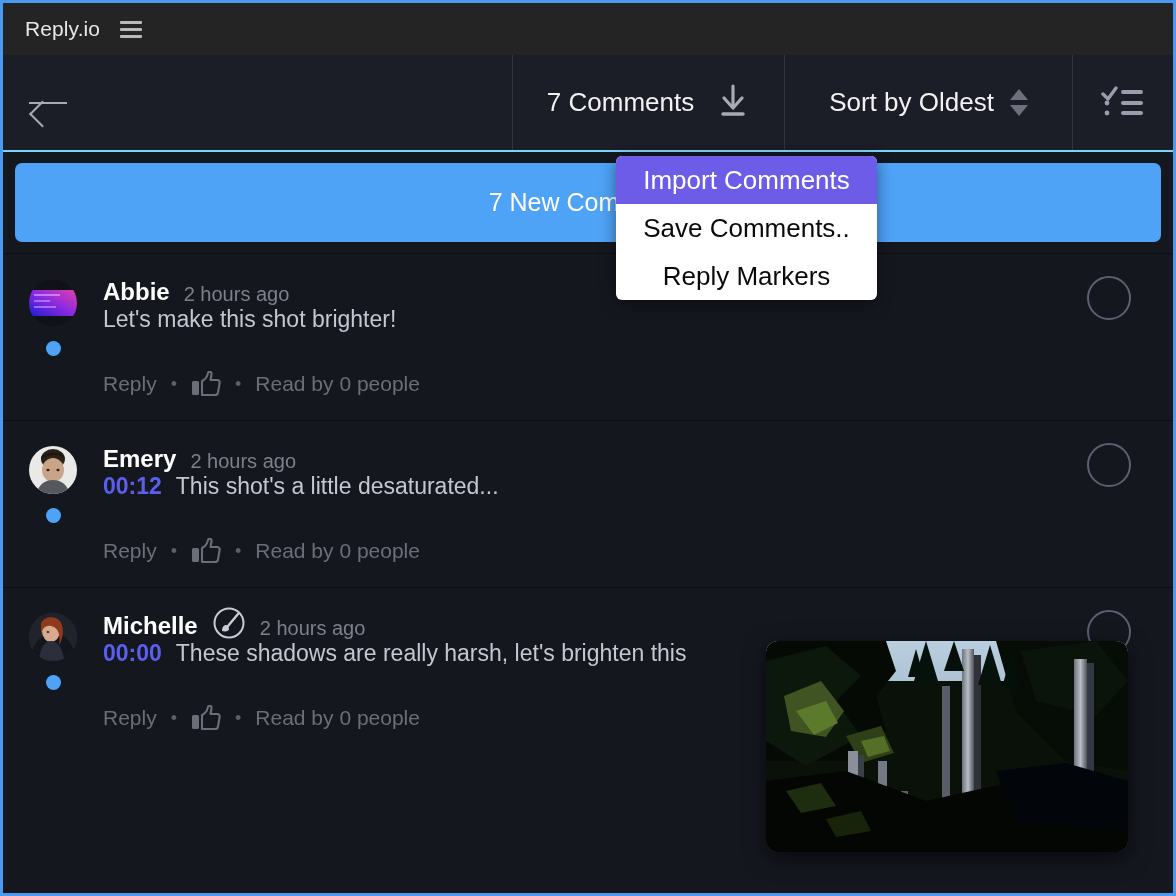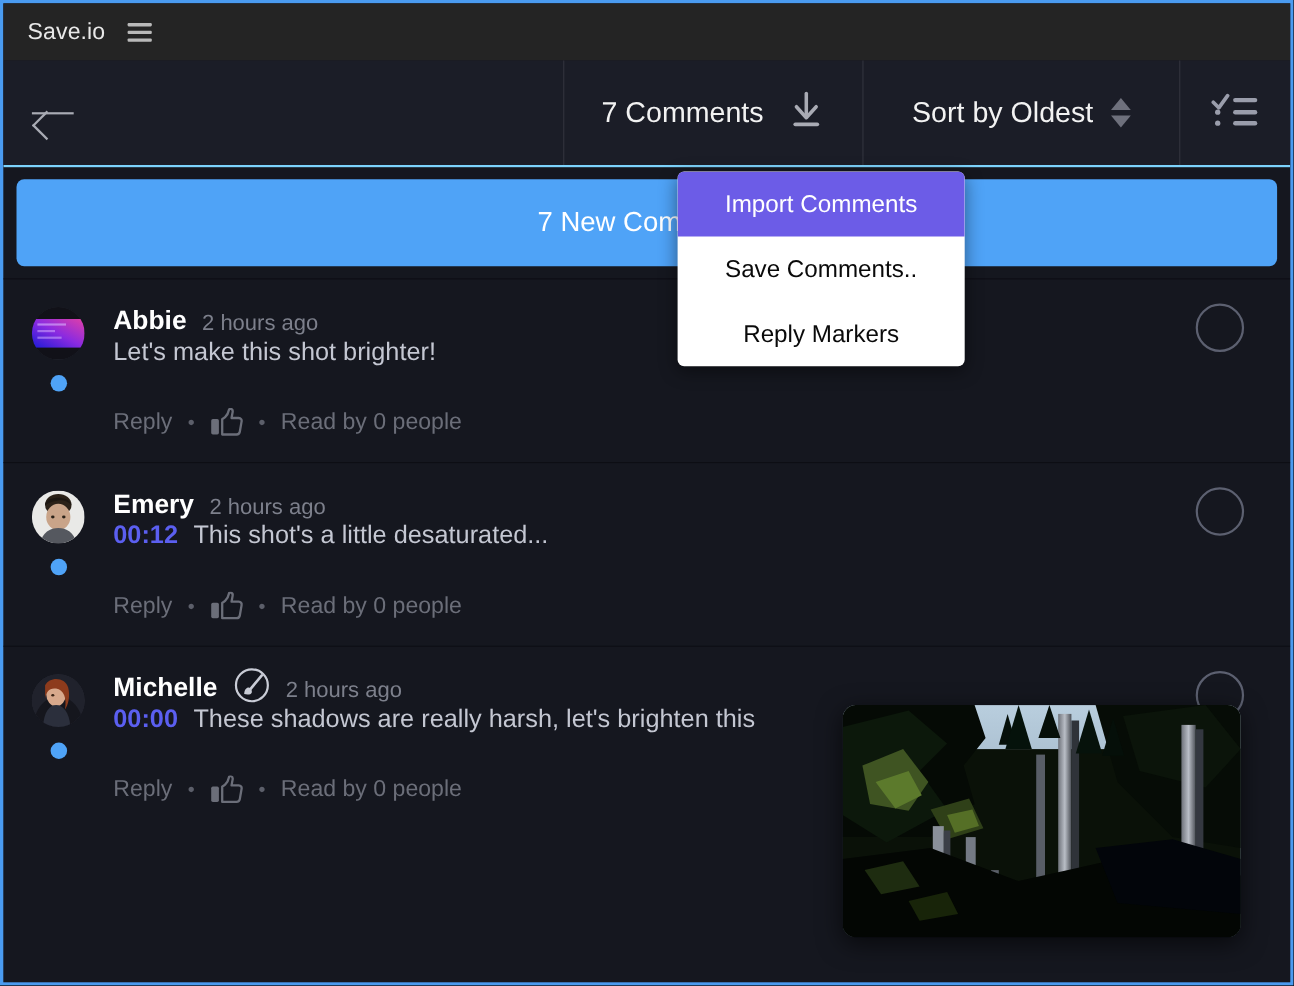--- a/index.html
+++ b/index.html
@@ -200,25 +200,25 @@
     left: 613px;
     top: 153px;
     width: 261px;
     background: #ffffff;
     border-radius: 6px;
     overflow: hidden;
     box-shadow: 0 4px 16px rgba(0,0,0,.45);
     z-index: 40;
   }
   .dd-item {
-    height: 59px;
+    height: 48px;
     display: flex;
     align-items: center;
     justify-content: center;
-    font-size: 22px;
+    font-size: 26px;
     color: #0a0a0a;
     cursor: pointer;
   }
   .dd-item.active {
     background: #6c5ce7;
     color: #ffffff;
   }
   
   .thumbnail {
     position: absolute;
@@ -232,21 +232,21 @@
     box-shadow: 0 6px 22px rgba(0,0,0,.6);
     z-index: 30;
   }
 </style>
 </head>
 <body>
 
 <div id="app">
 
   <div class="titlebar">
-    <span class="brand">Save.io</span>
+    <span class="brand">Reply.io</span>
     <span class="hamburger">
       <i></i>
         <i></i>
         <i></i>
     </span>
   </div>
 
   <div class="toolbar">
     <div class="tb-cell tb-back">
       <span class="arrow-back"></span>

